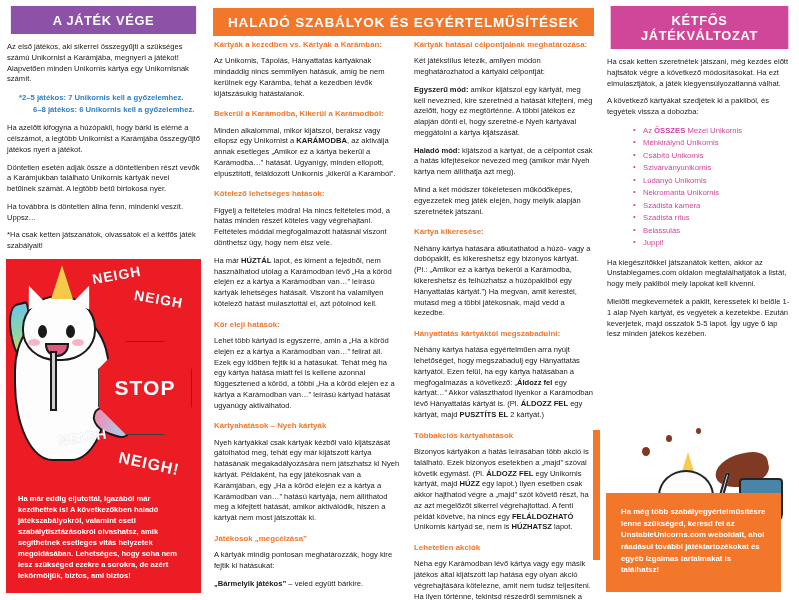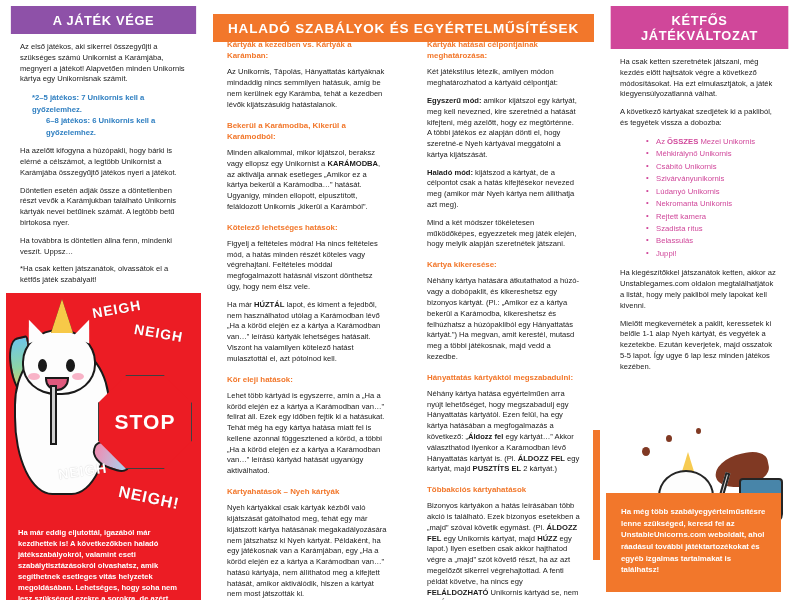--- a/index.html
+++ b/index.html
@@ -41,35 +41,35 @@
     text-transform: uppercase;
     font-stretch: condensed;
     transform: scaleX(0.95);
   }
   .banner-purple { background: #8e51a8; }
   .banner-pink   { background: #d0479a; }
 
   
   .span-banner {
     position: absolute;
-    top: 14px; left: 213px;
+    top: 8px; left: 213px;
     width: 381px;
     background: #f2772b;
     color: #fff;
     text-align: center;
     font-weight: 700;
     font-size: 13.5px;
     letter-spacing: 0.8px;
     padding: 7px 4px 6px 4px;
     text-transform: uppercase;
     z-index: 5;
   }
 
   .body-txt {
-    padding: 0 20px;
+    padding: 0 7px;
     font-size: 7.6px;
     line-height: 1.42;
     color: #1b1b1b;
   }
   .body-txt p { margin: 0 0 7px 0; }
   .sub-head {
     color: #f2772b;
     font-weight: 700;
     font-size: 7.9px;
     margin: 9px 0 6px 0;
@@ -415,21 +415,21 @@
       <p>Ha csak ketten szeretnétek játszani, még kezdés előtt hajtsátok végre a következő módosításokat. Ha ezt elmulasztjátok, a játék kiegyensúlyozatlanná válhat.</p>
       <p>A következő kártyákat szedjétek ki a pakliból, és tegyétek vissza a dobozba:</p>
 
       <ul class="pink-list">
         <li><span>Az </span><b>ÖSSZES</b><span> Mezei Unikornis</span></li>
         <li><span>Méhkirálynő Unikornis</span></li>
         <li><span>Csábító Unikornis</span></li>
         <li><span>Szivárványunikornis</span></li>
         <li><span>Lúdanyó Unikornis</span></li>
         <li><span>Nekromanta Unikornis</span></li>
-        <li><span>Rejtett kamera</span></li>
+        <li><span>Szadista kamera</span></li>
         <li><span>Szadista rítus</span></li>
         <li><span>Belassulás</span></li>
         <li><span>Juppi!</span></li>
       </ul>
 
       <p>Ha kiegészítőkkel játszanátok ketten, akkor az Unstablegames.com oldalon megtalálhatjátok a listát, hogy mely pakliból mely lapokat kell kivenni.</p>
       <p>Mielőtt megkevernétek a paklit, keressetek ki belőle 1-1 alap Nyeh kártyát, és vegyétek a kezetekbe. Ezután keverjetek, majd osszatok 5-5 lapot. Így ugye 6 lap lesz minden játékos kezében.</p>
     </div>
 
     <div class="col4-art">

